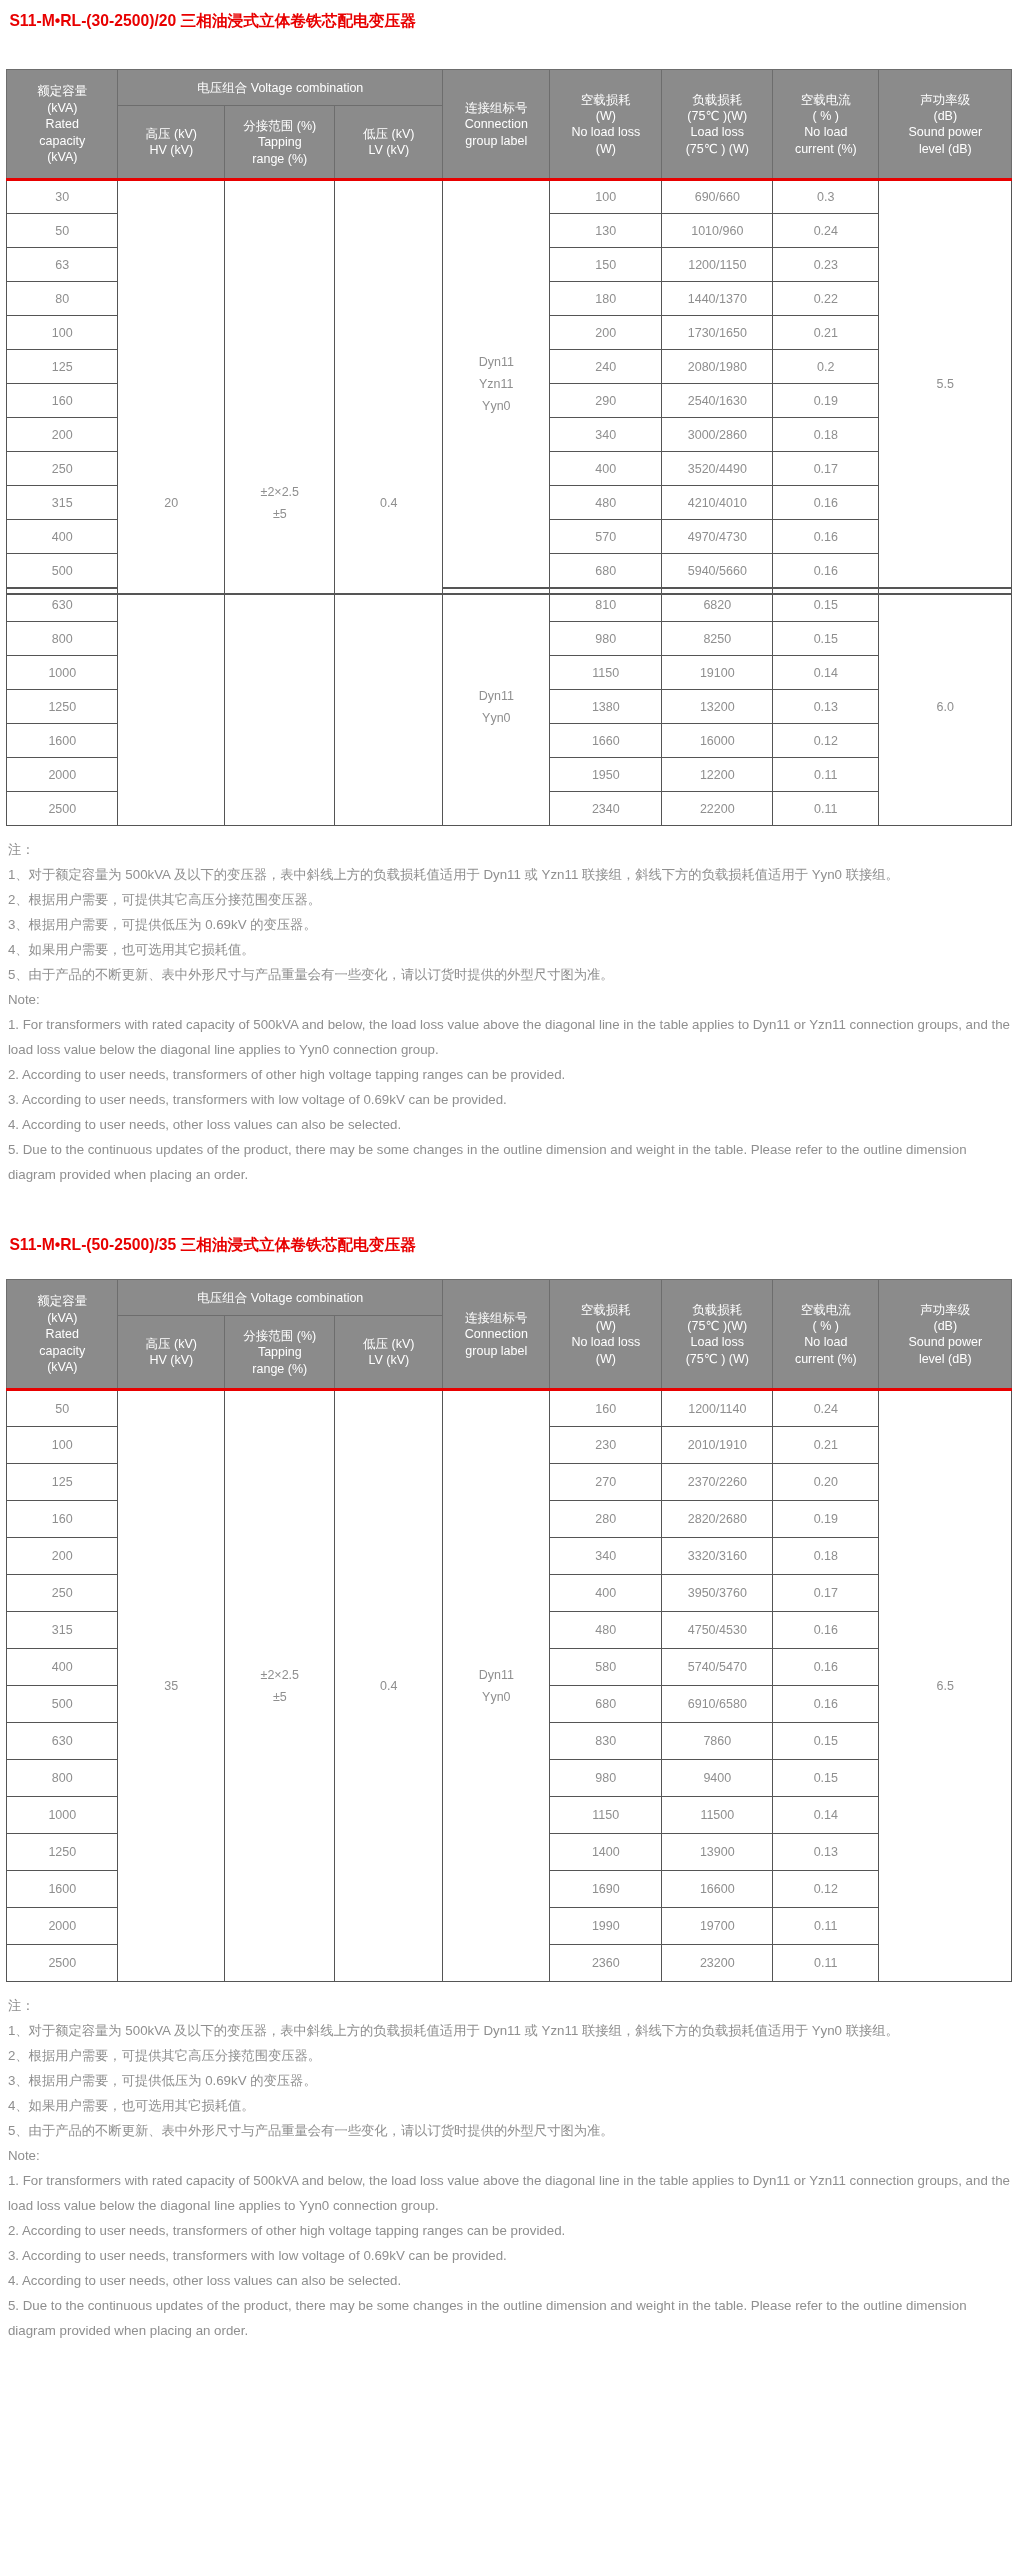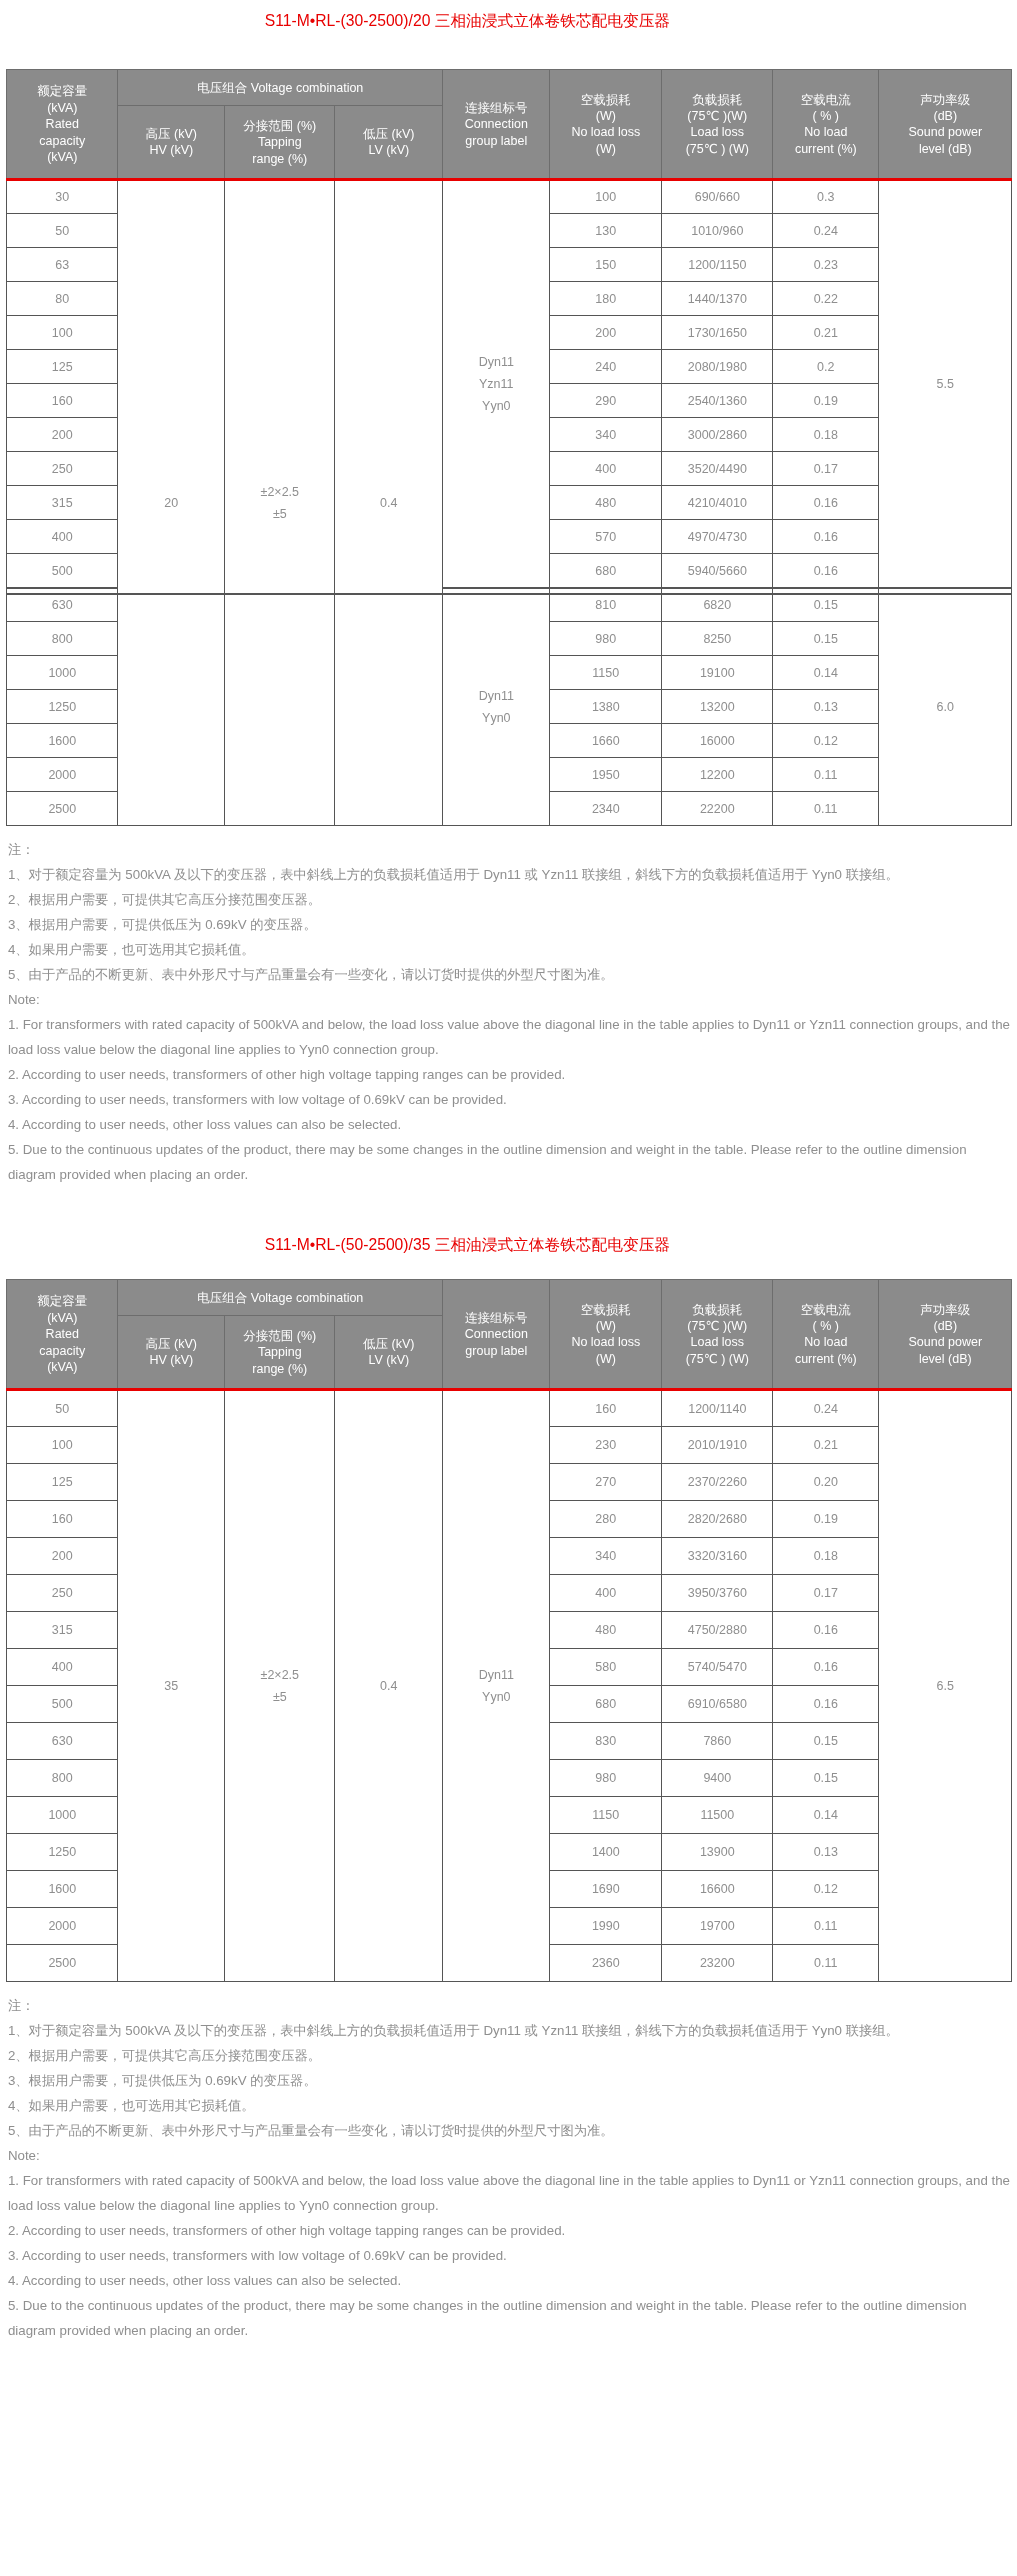--- a/index.html
+++ b/index.html
@@ -7,21 +7,21 @@
   body {
     width: 1018px;
     font-family: "Liberation Sans", "DejaVu Sans", sans-serif;
     color: #909090;
   }
   .page { width: 1018px; padding: 11px 6.3px 47px 6.3px; }
 
   
   .section-title { max-width: 916px; margin: 0 0 0 3.1px; }
   .section-title .line {
-    color: #e80000; font-weight: normal; font-size: 15.7px; line-height: 20.4px; text-align: center;
+    color: #e80000; font-weight: bold; font-size: 15.7px; line-height: 20.4px;
   }
   .sec2 .section-title { margin-top: 48px; }
 
   
   .tbl-wrap { position: relative; margin-top: 38px; }
   .sec2 .tbl-wrap { margin-top: 23.5px; }
   table.spec {
     width: 1005px; border-collapse: collapse; table-layout: fixed;
     border: 1.6px solid #555555;
   }
@@ -156,21 +156,21 @@
             </tr>
             <tr>
               <td>125</td>
               <td>240</td>
               <td>2080/1980</td>
               <td>0.2</td>
             </tr>
             <tr>
               <td>160</td>
               <td>290</td>
-              <td>2540/1360</td>
+              <td>2540/1630</td>
               <td>0.19</td>
             </tr>
             <tr>
               <td>200</td>
               <td>340</td>
               <td>3000/2860</td>
               <td>0.18</td>
             </tr>
             <tr>
               <td>250</td>
@@ -358,21 +358,21 @@
             </tr>
             <tr>
               <td>250</td>
               <td>400</td>
               <td>3950/3760</td>
               <td>0.17</td>
             </tr>
             <tr>
               <td>315</td>
               <td>480</td>
-              <td>4750/2880</td>
+              <td>4750/4530</td>
               <td>0.16</td>
             </tr>
             <tr>
               <td>400</td>
               <td>580</td>
               <td>5740/5470</td>
               <td>0.16</td>
             </tr>
             <tr>
               <td>500</td>

